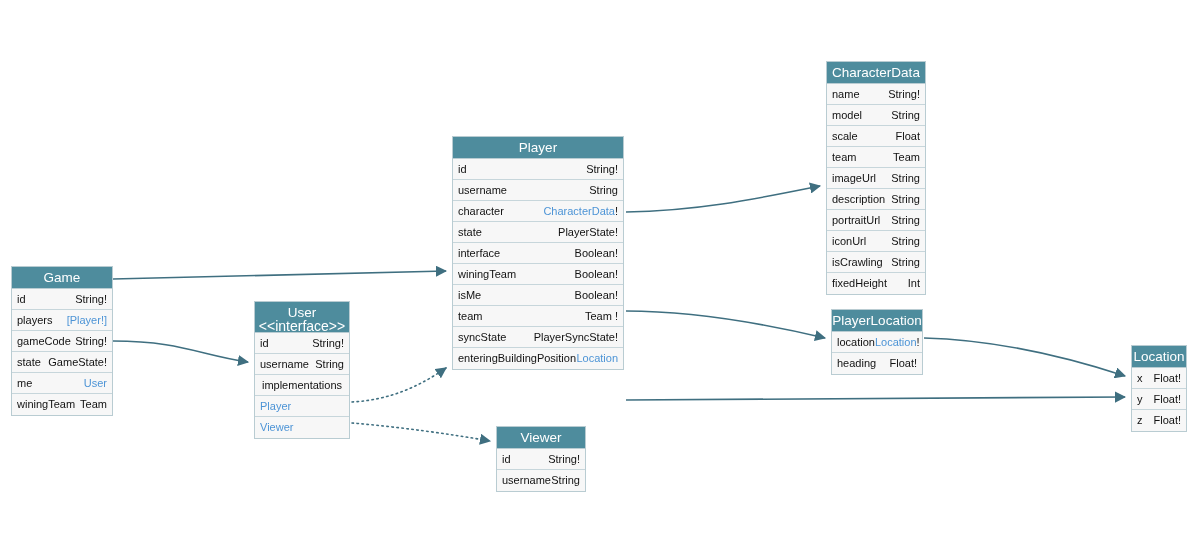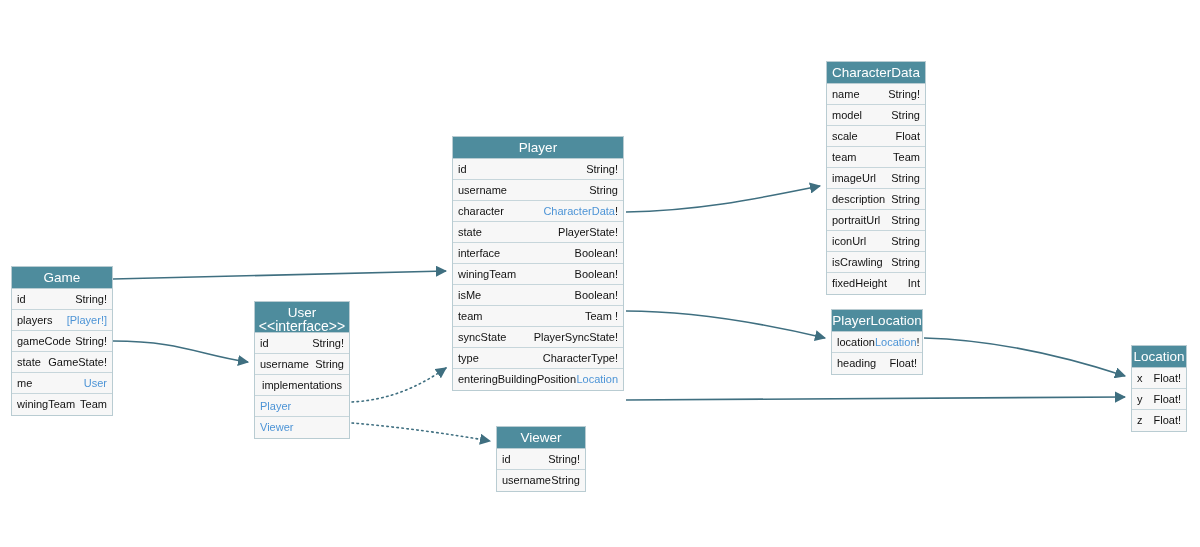--- a/index.html
+++ b/index.html
@@ -179,24 +179,20 @@
     </div>
     <div class="row">
       <span class="fname">team</span>
       <span class="ftype">Team !</span>
     </div>
     <div class="row">
       <span class="fname">syncState</span>
       <span class="ftype">PlayerSyncState!</span>
     </div>
     <div class="row">
-      <span class="fname">type</span>
-      <span class="ftype">CharacterType!</span>
-    </div>
-    <div class="row">
       <span class="fname">enteringBuildingPosition</span>
       <span class="ftype link">Location</span>
     </div>
   </div>
 
   <div class="entity" id="box-characterdata">
     <div class="hdr">CharacterData</div>
     <div class="row">
       <span class="fname">name</span>
       <span class="ftype">String!</span>

